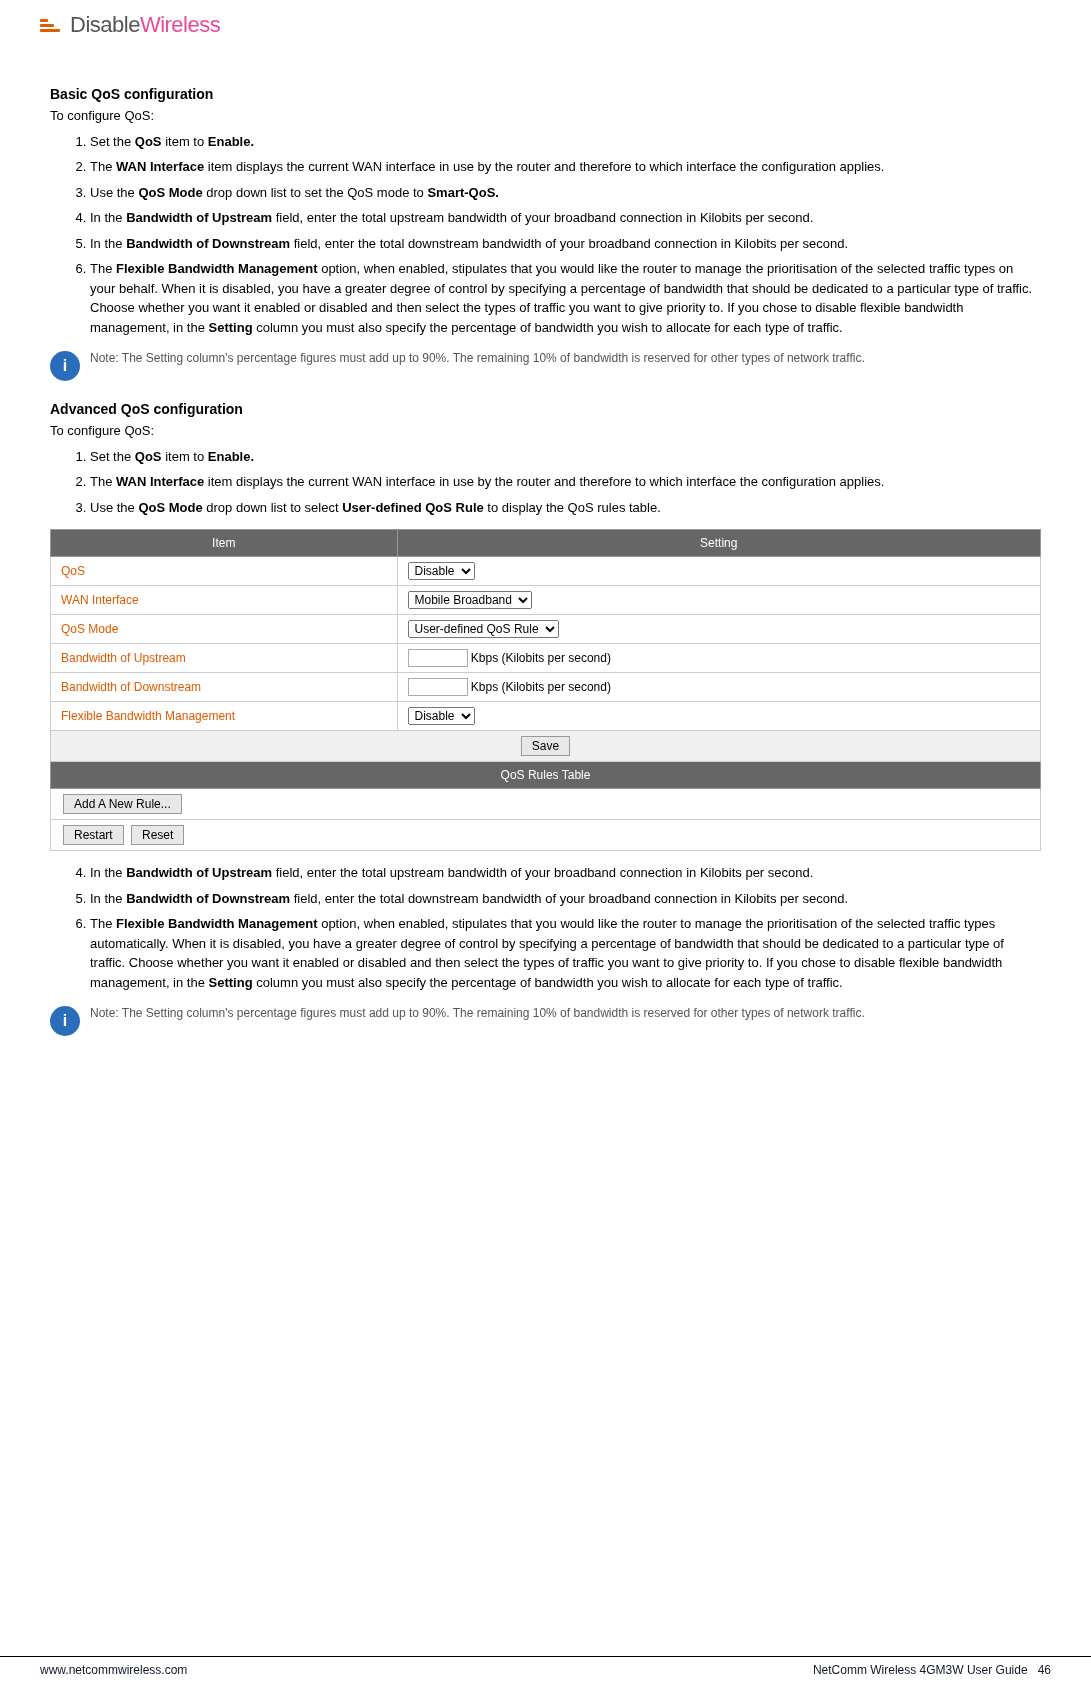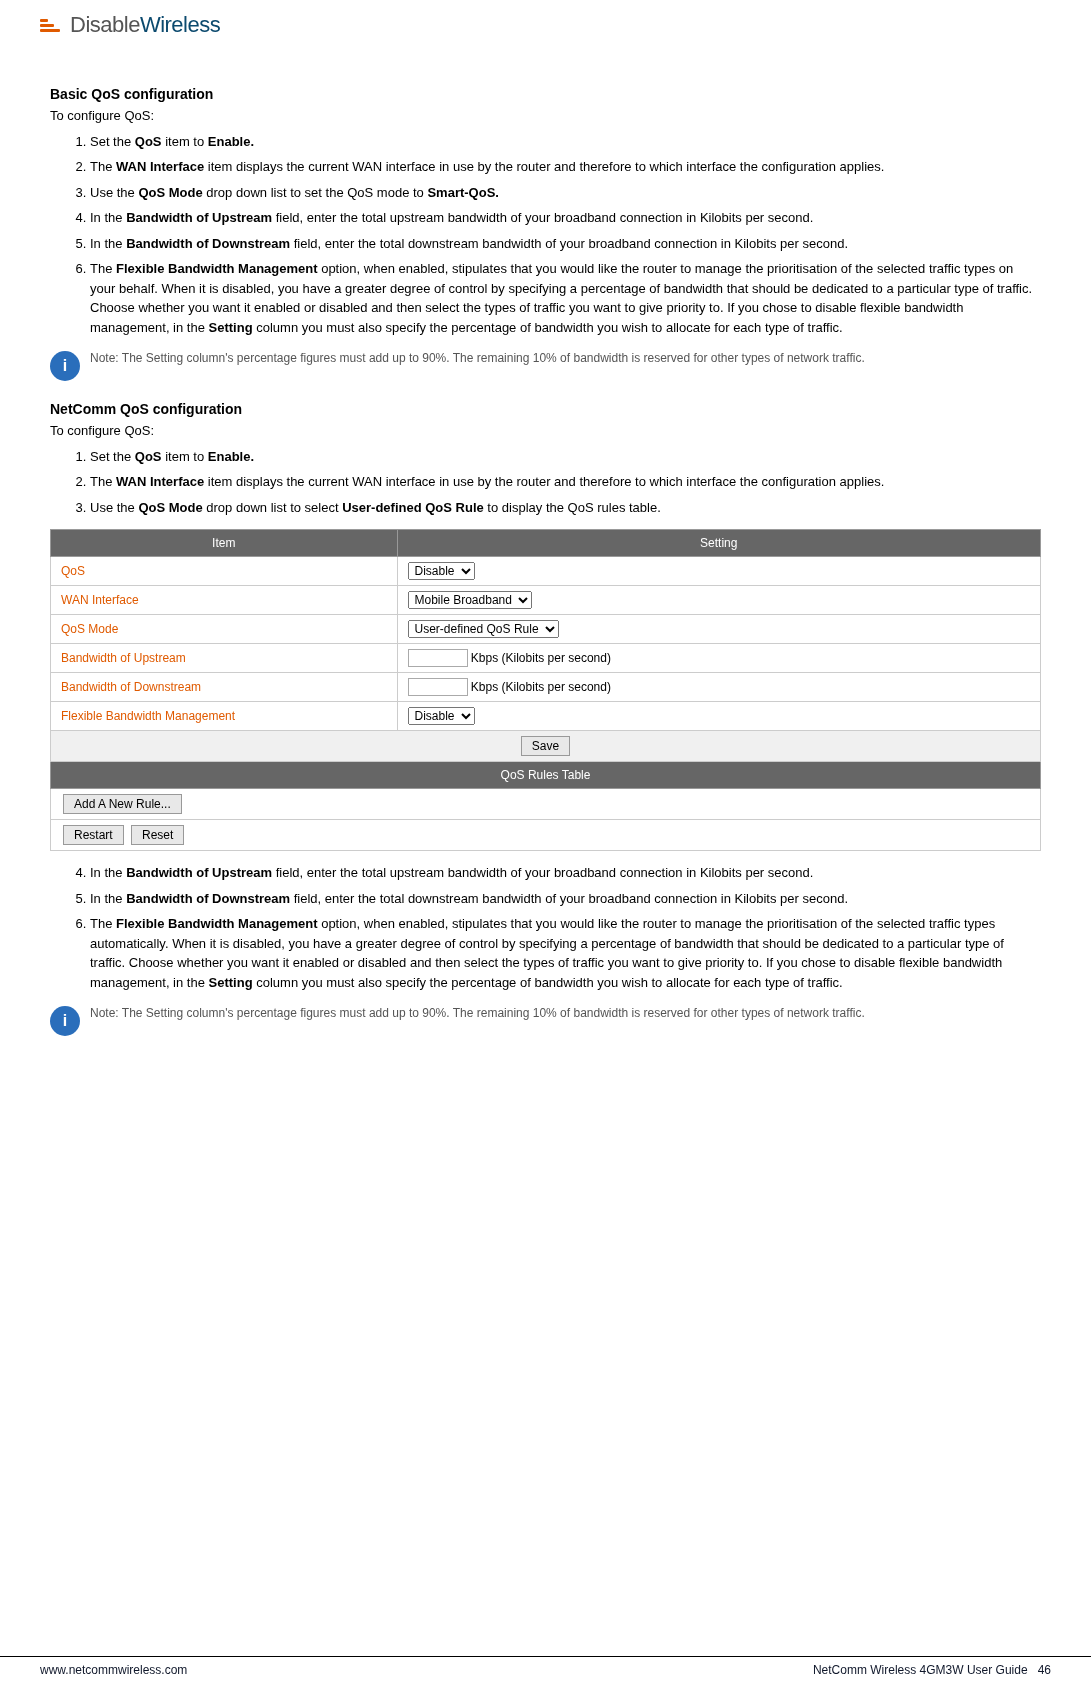--- a/index.html
+++ b/index.html
@@ -169,21 +169,21 @@
 <body>
 
 <div class="header">
   <div class="logo-area">
     <div class="logo-icon">
       <div class="bar"></div>
       <div class="bar"></div>
       <div class="bar"></div>
     </div>
     <span class="logo-text">
-      <span>Disable</span><span style="color:#0c4a6e;font-weight:normal;">Wireless</span>
+      <span>Disable</span><span style="color:#ec4899;font-weight:normal;">Wireless</span>
     </span>
   </div>
 </div>
 
 <div class="content">
 
   <h2>Basic QoS configuration</h2>
   <p>To configure QoS:</p>
   <ol>
     <li>Set the <b>QoS</b> item to <b>Enable.</b></li>
@@ -192,21 +192,21 @@
     <li>In the <b>Bandwidth of Upstream</b> field, enter the total upstream bandwidth of your broadband connection in Kilobits per second.</li>
     <li>In the <b>Bandwidth of Downstream</b> field, enter the total downstream bandwidth of your broadband connection in Kilobits per second.</li>
     <li>The <b>Flexible Bandwidth Management</b> option, when enabled, stipulates that you would like the router to manage the prioritisation of the selected traffic types on your behalf. When it is disabled, you have a greater degree of control by specifying a percentage of bandwidth that should be dedicated to a particular type of traffic. Choose whether you want it enabled or disabled and then select the types of traffic you want to give priority to. If you chose to disable flexible bandwidth management, in the <b>Setting</b> column you must also specify the percentage of bandwidth you wish to allocate for each type of traffic.</li>
   </ol>
 
   <div class="note-box">
     <div class="note-icon">i</div>
     <div class="note-text">Note: The Setting column's percentage figures must add up to 90%. The remaining 10% of bandwidth is reserved for other types of network traffic.</div>
   </div>
 
-  <h2>NetComm QoS configuration</h2>
+  <h2>Advanced QoS configuration</h2>
   <p>To configure QoS:</p>
   <ol>
     <li>Set the <b>QoS</b> item to <b>Enable.</b></li>
     <li>The <b>WAN Interface</b> item displays the current WAN interface in use by the router and therefore to which interface the configuration applies.</li>
     <li>Use the <b>QoS Mode</b> drop down list to select <b>User-defined QoS Rule</b> to display the QoS rules table.</li>
   </ol>
 
   <table class="qos-table">
     <thead>
       <tr>

